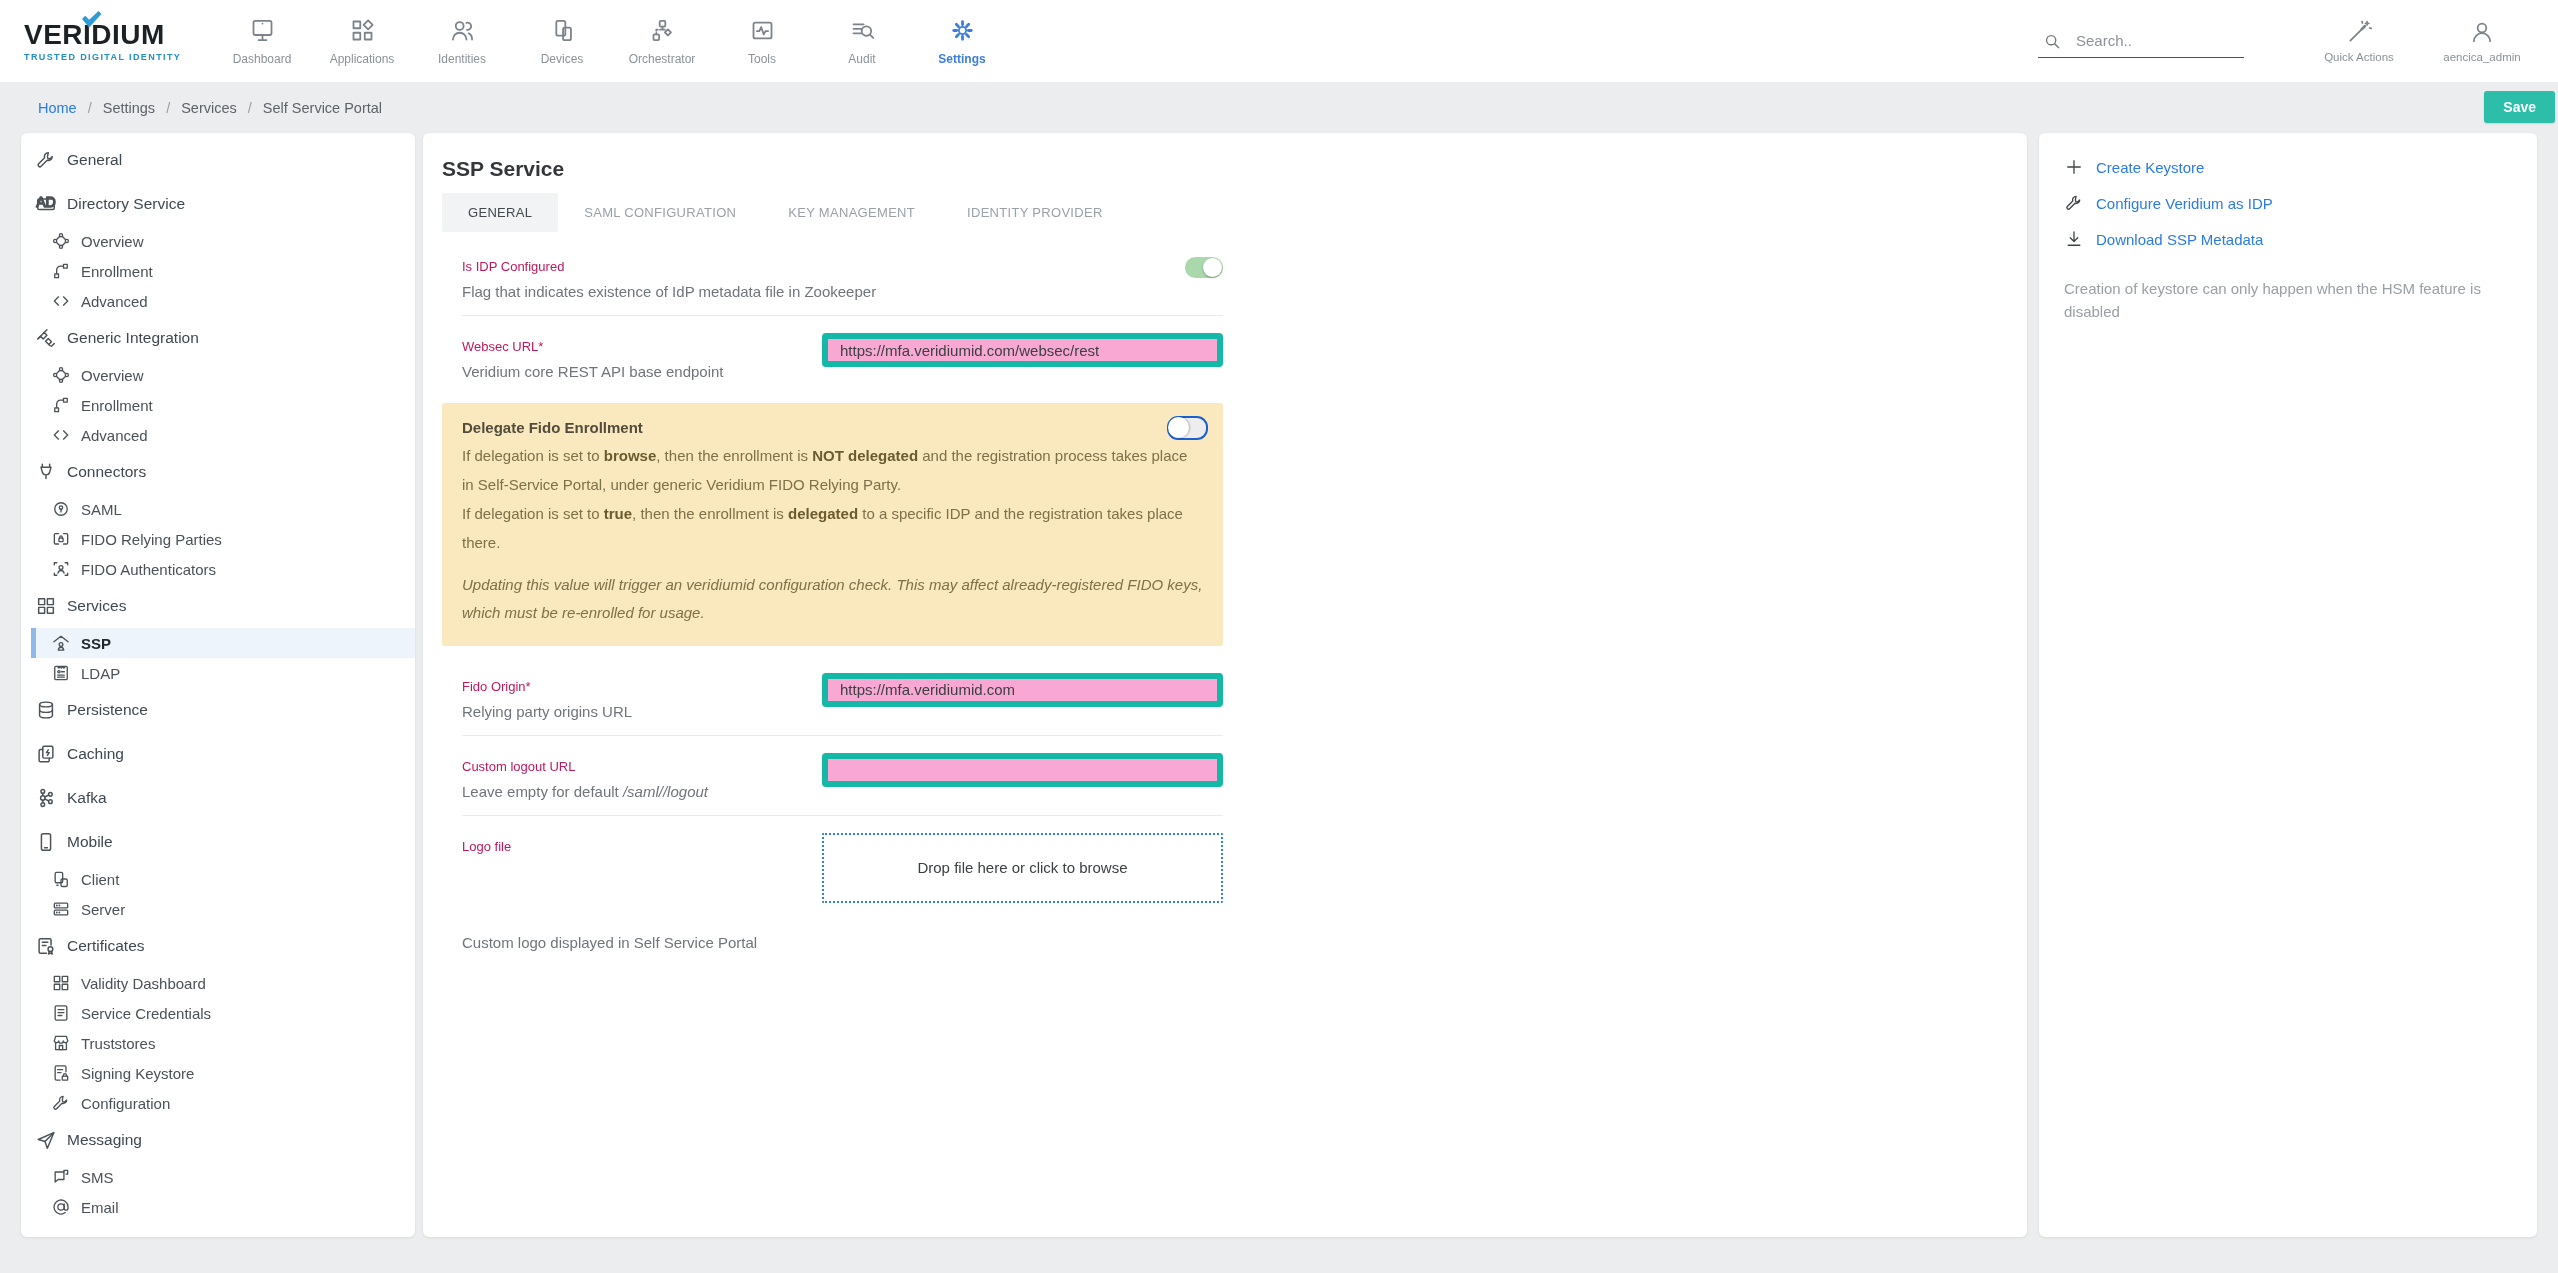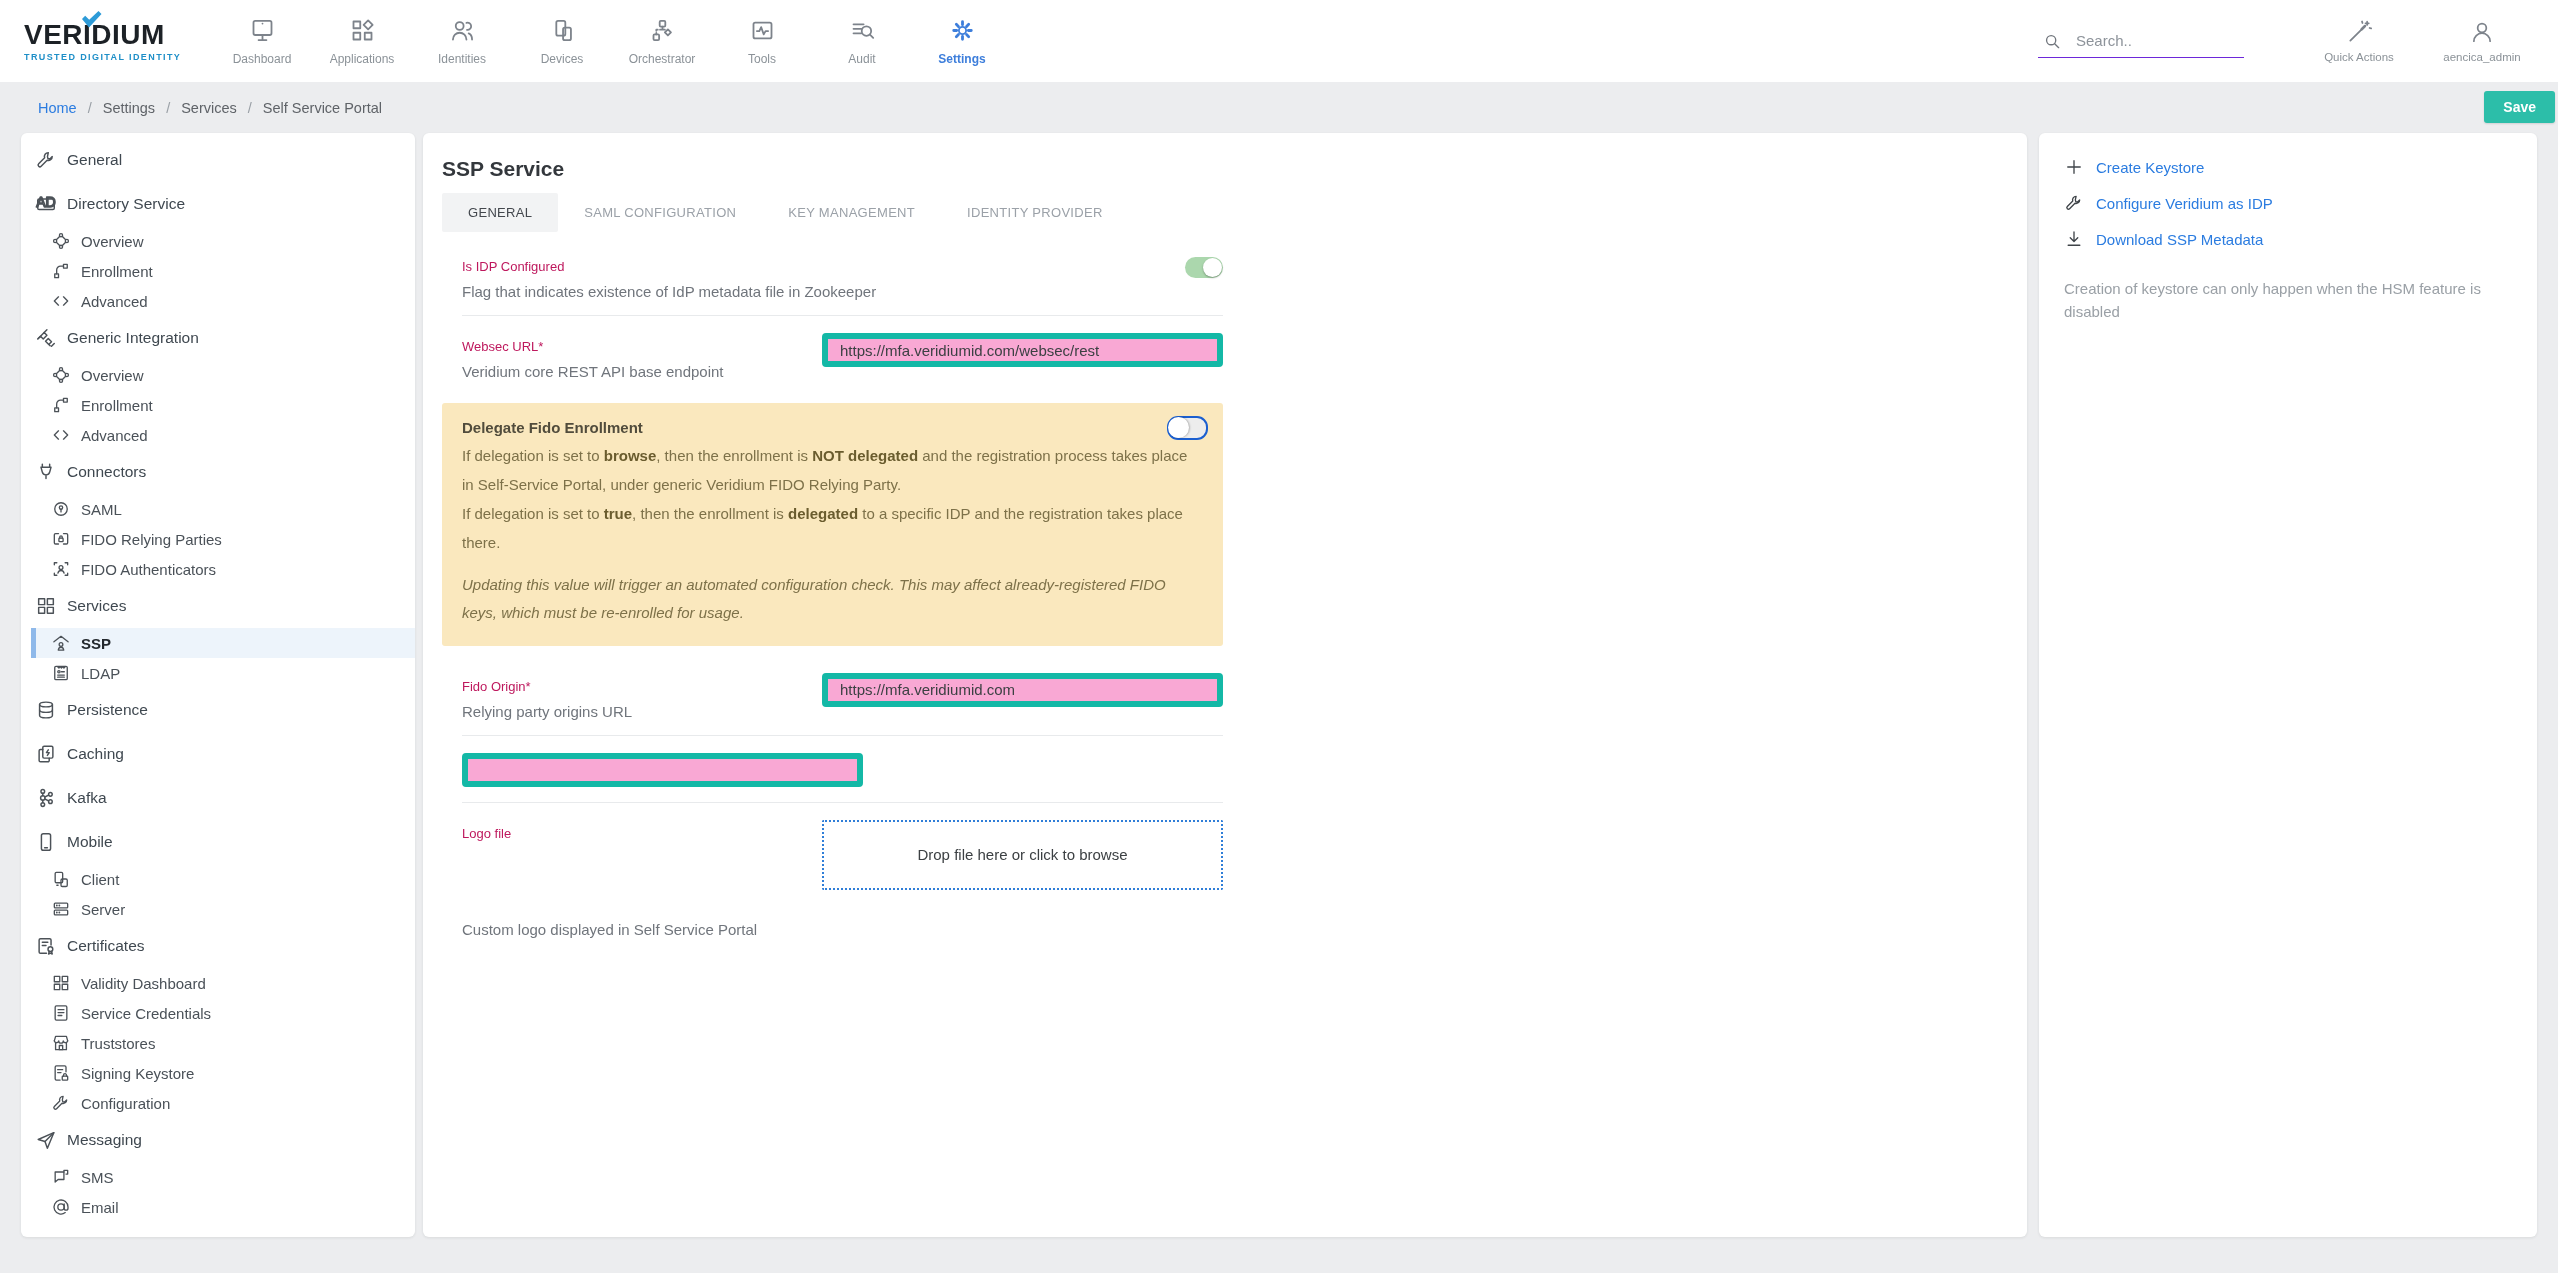--- a/index.html
+++ b/index.html
@@ -646,34 +646,38 @@
       </div>
 
       <div class="warnbox">
         <div class="warn-title">Delegate Fido Enrollment</div>
         <div class="toggle off-blue">
             <div class="knob"></div>
           </div>
         <div class="warn-body">
           <div class="warn-line"><span>If delegation is set to </span><b>browse</b><span>, then the enrollment is </span><b>NOT delegated</b><span> and the registration process takes place in Self-Service Portal, under generic Veridium FIDO Relying Party.</span></div>
           <div class="warn-line"><span>If delegation is set to </span><b>true</b><span>, then the enrollment is </span><b>delegated</b><span> to a specific IDP and the registration takes place there.</span></div>
-          <div class="warn-note">Updating this value will trigger an automated configuration check. This may affect already-registered FIDO keys, which must be re-enrolled for usage.</div>
+          <div class="warn-note">Updating this value will trigger an veridiumid configuration check. This may affect already-registered FIDO keys, which must be re-enrolled for usage.</div>
         </div>
       </div>
 
       <div class="frow">
         <div class="flabel">
           <div class="lbl">Fido Origin*</div>
           <div class="desc">Relying party origins URL</div>
         </div>
         <div class="fctrl"><input class="txt" value="https://mfa.veridiumid.com" style=""></div>
       </div>
       <div class="sep"></div>
 
       <div class="frow">
+        <div class="flabel">
+          <div class="lbl">Custom logout URL</div>
+          <div class="desc"><span>Leave empty for default </span><i>/saml//logout</i></div>
+        </div>
         <div class="fctrl"><input class="txt" value="" style=""></div>
       </div>
       <div class="sep"></div>
 
       <div class="frow">
         <div class="flabel">
           <div class="lbl">Logo file</div>
         </div>
         <div class="fctrl">
           <div class="dropzone">Drop file here or click to browse</div>

